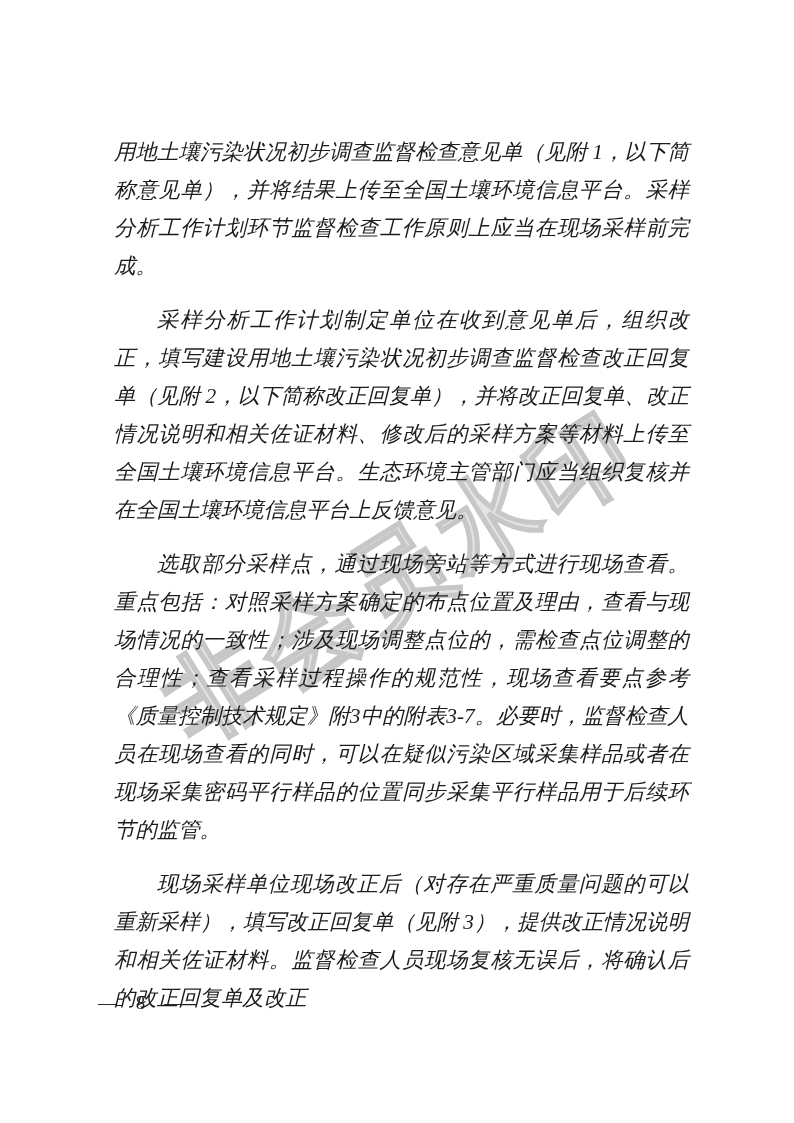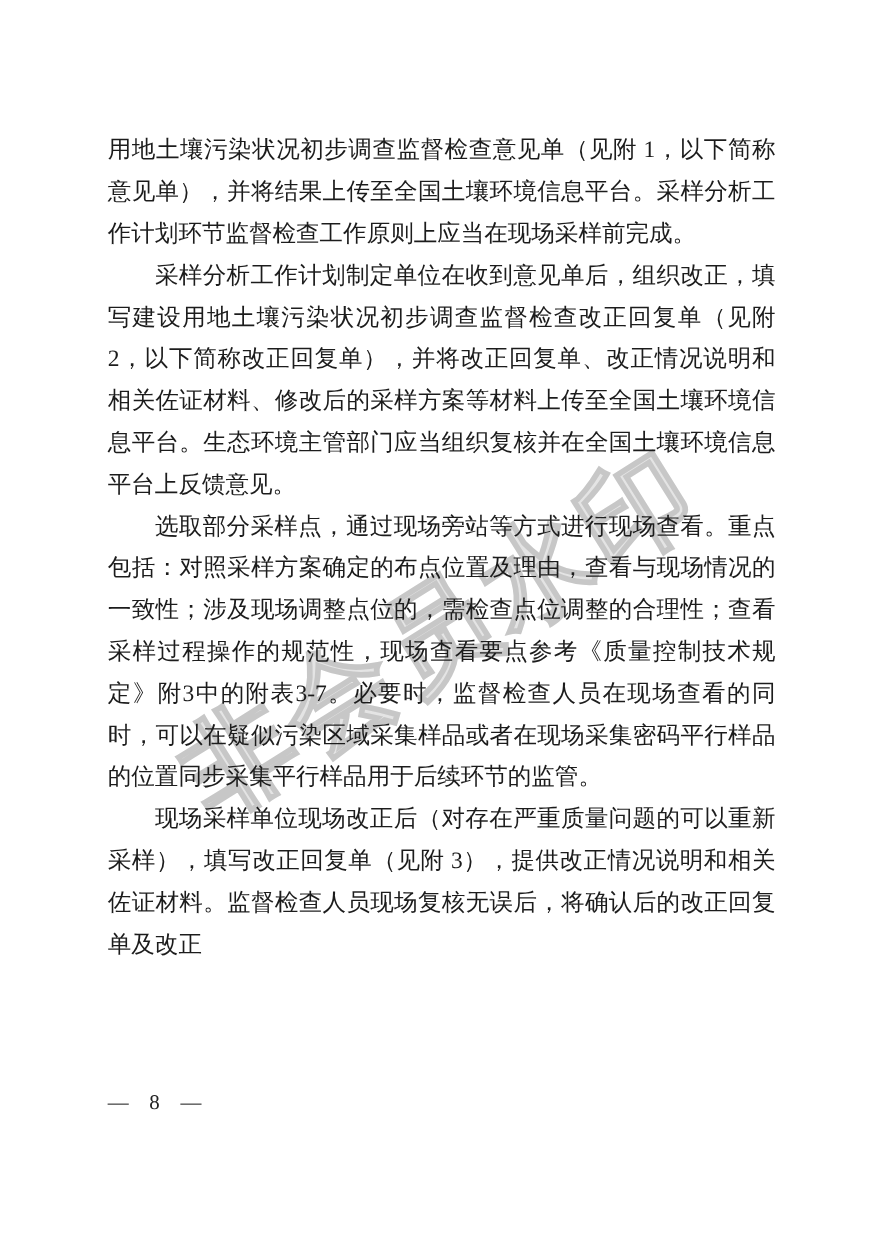--- a/index.html
+++ b/index.html
@@ -41,23 +41,24 @@
     left: 98px;
     top: 117px;
     width: 607px;
     z-index: 1;
     color: #1c1c1c;
     font-size: 21.4px;
     line-height: 38px;
     text-align: justify;
   }
   .para {
-    margin: 0;
+    margin: 16px;
     padding: 0;
     text-indent: 2em;
+    font-style: italic;
   }
   .para.no-indent {
     text-indent: 0;
   }
   .heading {
     margin: 0;
     padding: 0;
     text-indent: 2em;
     font-size: 21.4px;
     line-height: 38px;

